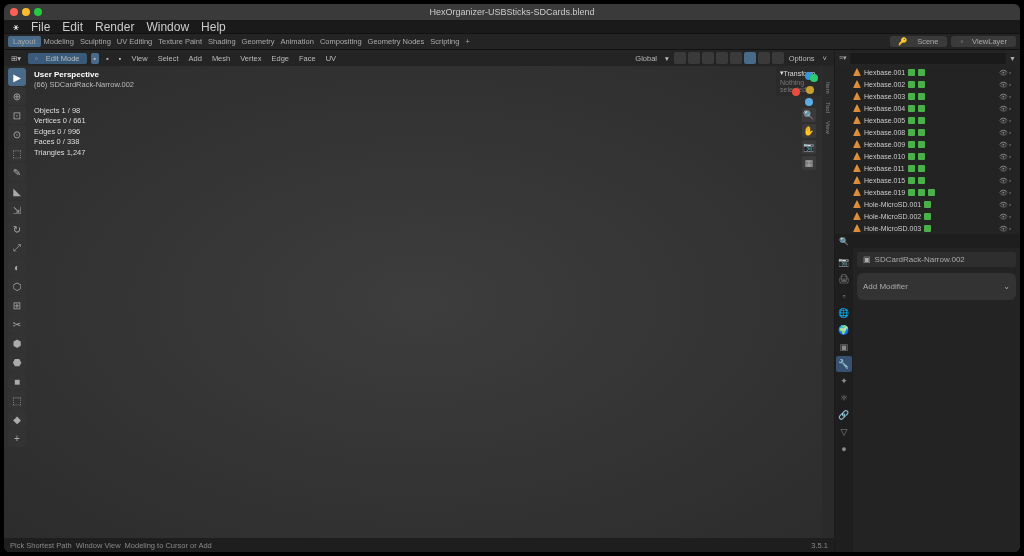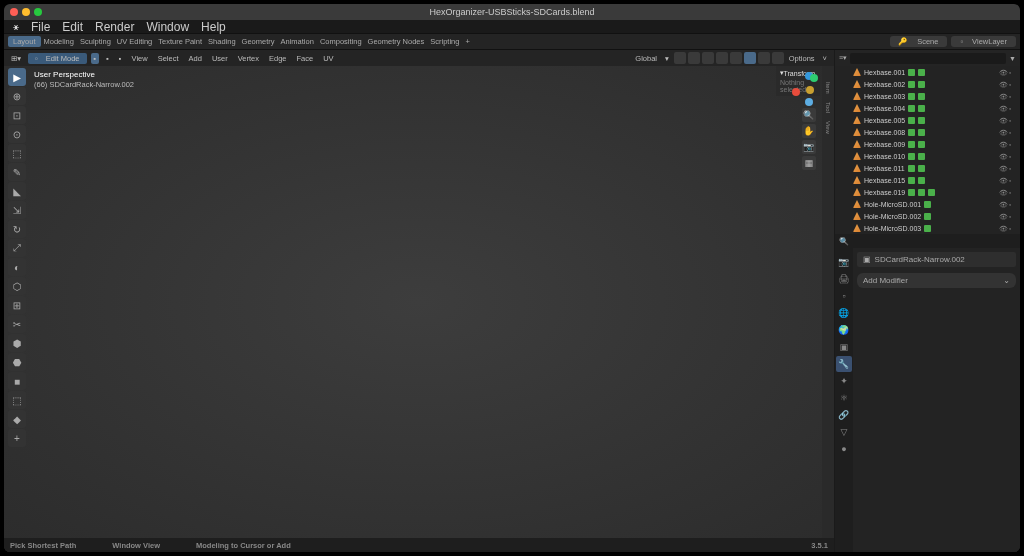--- a/index.html
+++ b/index.html
@@ -22,21 +22,21 @@
 .editor-header { height: 16px; background: #242424; display: flex; align-items: center; padding: 0 4px; gap: 4px; font-size: 7.5px; }
 .editor-header .mode { background: #3a5a7a; border-radius: 2px; padding: 1px 4px; display: flex; align-items: center; gap: 2px; }
 .editor-header span { padding: 0 3px; color: #bbb; }
 .eh-right { margin-left: auto; display: flex; gap: 2px; align-items: center; }
 .eh-right .ic { width: 12px; height: 12px; background: #3a3a3a; border-radius: 2px; }
 .viewport { flex: 1; background: radial-gradient(ellipse at center, #3d3d3d, #2c2c2c); position: relative; }
 .tool-col { position: absolute; left: 4px; top: 2px; width: 20px; display: flex; flex-direction: column; gap: 1px; }
 .tool { width: 18px; height: 18px; background: #333; border-radius: 3px; display: flex; align-items: center; justify-content: center; color: #aaa; font-size: 10px; cursor: pointer; }
 .tool.active { background: #4a6a8a; color: #fff; }
 .stats { position: absolute; left: 30px; top: 3px; font-size: 7.5px; color: #ddd; line-height: 1.4; }
-.stats .persp { color: #fff; font-size: 8px; }
+.stats .persp { color: #fff; font-size: 8px; font-weight: bold; }
 .stats .obj { color: #bbb; margin-bottom: 15px; }
 .gizmo-area { position: absolute; right: 8px; top: 6px; display: flex; flex-direction: column; align-items: center; gap: 2px; }
 .gizmo { width: 34px; height: 34px; position: relative; }
 .gizmo .axis { position: absolute; width: 8px; height: 8px; border-radius: 50%; font-size: 6px; display: flex; align-items: center; justify-content: center; color: #fff; }
 .ax-r { background: #e74c3c; left: 0; top: 16px; } .ax-g { background: #2ecc71; right: 8px; top: 2px; }
 .ax-b { background: #3498db; left: 13px; top: 0; } .ax-y { background: #c9a030; left: 14px; top: 14px; }
 .ax-c { background: #5dade2; left: 13px; bottom: 0; }
 .nav-ic { width: 14px; height: 14px; background: #3a3a3a; border-radius: 2px; color: #bbb; display: flex; align-items: center; justify-content: center; font-size: 9px; }
 .npanel { position: absolute; right: 0; top: 0; width: 12px; height: 100%; background: #2a2a2a; display: flex; flex-direction: column; align-items: center; padding-top: 14px; gap: 4px; }
 .npanel .nt { writing-mode: vertical-rl; font-size: 6px; color: #888; padding: 2px 0; }
@@ -51,24 +51,24 @@
 .orow .mod { width: 7px; height: 7px; background: #4ab04a; border-radius: 1px; }
 .orow .toggles { margin-left: auto; display: flex; gap: 3px; padding-right: 4px; }
 .orow .tg { width: 7px; height: 7px; color: #888; font-size: 7px; }
 .search-bar { height: 14px; background: #1e1e1e; display: flex; align-items: center; padding: 0 4px; font-size: 8px; color: #888; }
 .props { flex: 1; background: #232323; display: flex; }
 .props-tabs { width: 18px; background: #1e1e1e; display: flex; flex-direction: column; padding-top: 6px; gap: 1px; }
 .ptab { width: 16px; height: 16px; display: flex; align-items: center; justify-content: center; font-size: 9px; color: #888; border-radius: 2px; margin-left: 1px; }
 .ptab.active { background: #3a5070; color: #ddd; }
 .props-content { flex: 1; padding: 4px; }
 .props-hdr { background: #2e2e2e; padding: 3px 6px; font-size: 8px; display: flex; align-items: center; gap: 4px; border-radius: 2px; }
-.add-mod { background: #333; margin-top: 6px; padding: 3px 6px; font-size: 8px; border-radius: 6px; display: flex; justify-content: space-between; }
+.add-mod { background: #333; margin-top: 6px; padding: 9px 6px; font-size: 8px; border-radius: 6px; display: flex; justify-content: space-between; }
 .transform-panel { position: absolute; right: 14px; top: 0; width: 44px; background: #2a2a2a; padding: 3px 4px; font-size: 7px; }
 .transform-panel .th { color: #ddd; display: flex; align-items: center; }
-.footer { height: 14px; background: #1e1e1e; display: flex; align-items: center; padding: 0 6px; font-size: 7.5px; color: #888; gap: 36px; font-weight: bold; }
+.footer { height: 14px; background: #1e1e1e; display: flex; align-items: center; padding: 0 6px; font-size: 7.5px; color: #888; gap: 4px; }
 .footer span:last-child { margin-left: auto; }
 </style>
 </head>
 <body>
 
 <div class="window">
   <div class="titlebar">
     <div class="traffic">
       <div class="tlight tred"></div>
       <div class="tlight tyellow"></div>
@@ -118,21 +118,21 @@
         <span class="mode">
             <span>▫</span>
             <span>Edit Mode</span>
           </span>
         <span style="background:#4a6a8a;border-radius:2px;padding:1px 3px">▪</span>
         <span>▪</span>
         <span>▪</span>
         <span>View</span>
         <span>Select</span>
         <span>Add</span>
-        <span>User</span>
+        <span>Mesh</span>
         <span>Vertex</span>
         <span>Edge</span>
         <span>Face</span>
         <span>UV</span>
         <div class="eh-right">
           <span>Global</span>
           <span>▾</span>
           <div class="ic"></div>
           <div class="ic"></div>
           <div class="ic"></div>
@@ -166,20 +166,27 @@
             <div class="tool">⬣</div>
             <div class="tool">■</div>
             <div class="tool">⬚</div>
             <div class="tool">◆</div>
             <div class="tool">+</div>
           </div>
 
         <div class="stats">
           <div class="persp">User Perspective</div>
           <div class="obj">(66) SDCardRack-Narrow.002</div>
+          <div id="statrows">
+              <div>Objects   1 / 98</div>
+              <div>Vertices   0 / 661</div>
+              <div>Edges   0 / 996</div>
+              <div>Faces   0 / 338</div>
+              <div>Triangles   1,247</div>
+            </div>
         </div>
 
         <div class="transform-panel">
           <div class="th">
               <span>▾ </span>
               <span>Transform</span>
             </div>
           <div style="color:#777;margin-top:2px">Nothing selected</div>
         </div>
 

